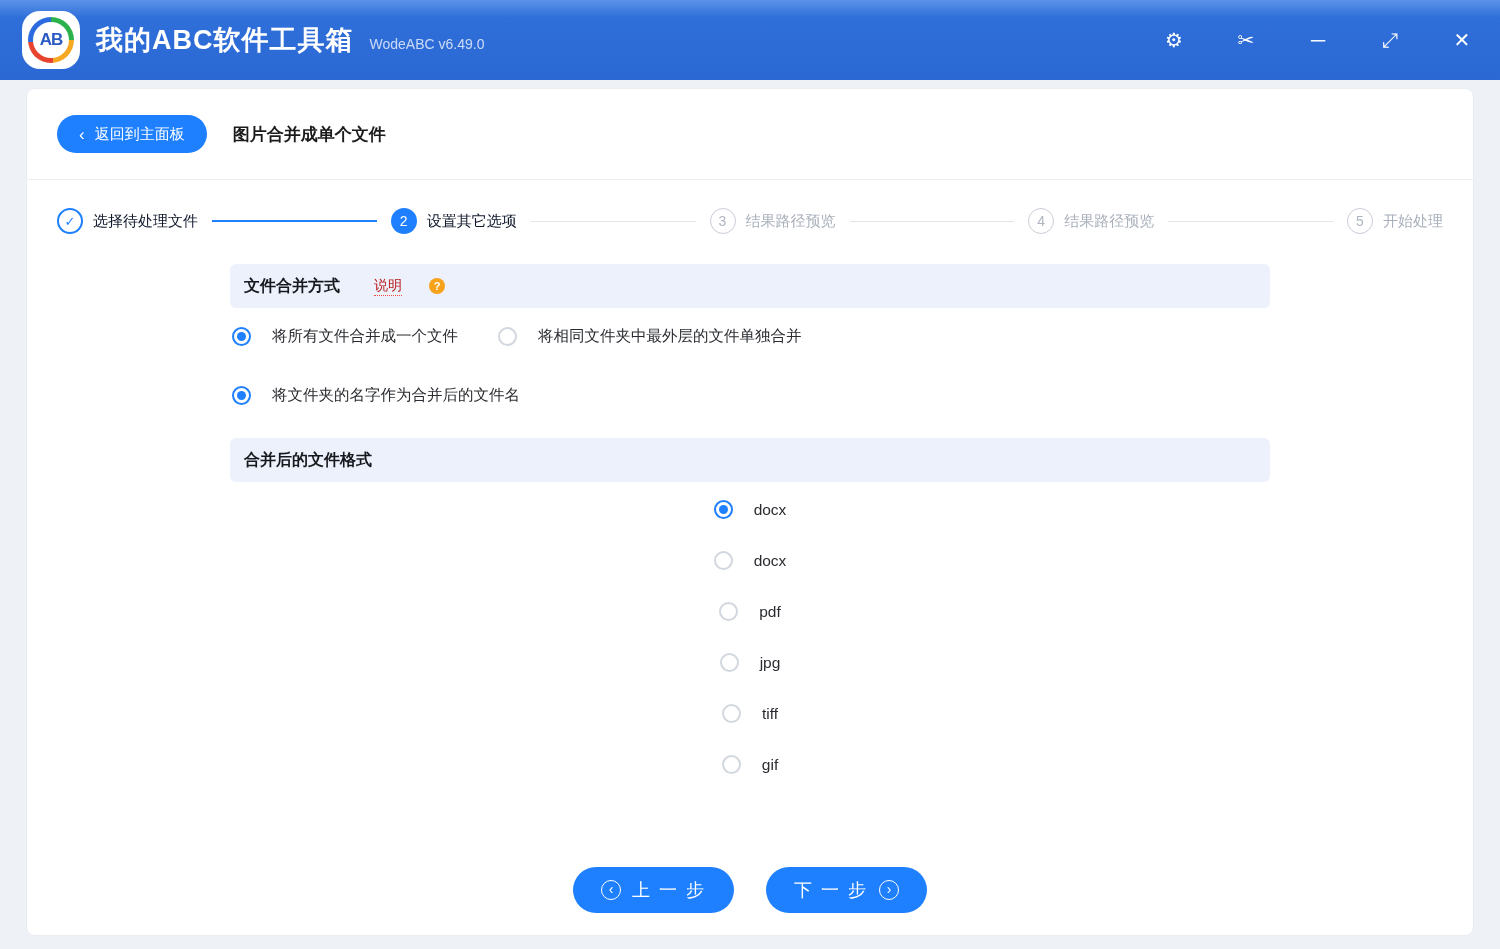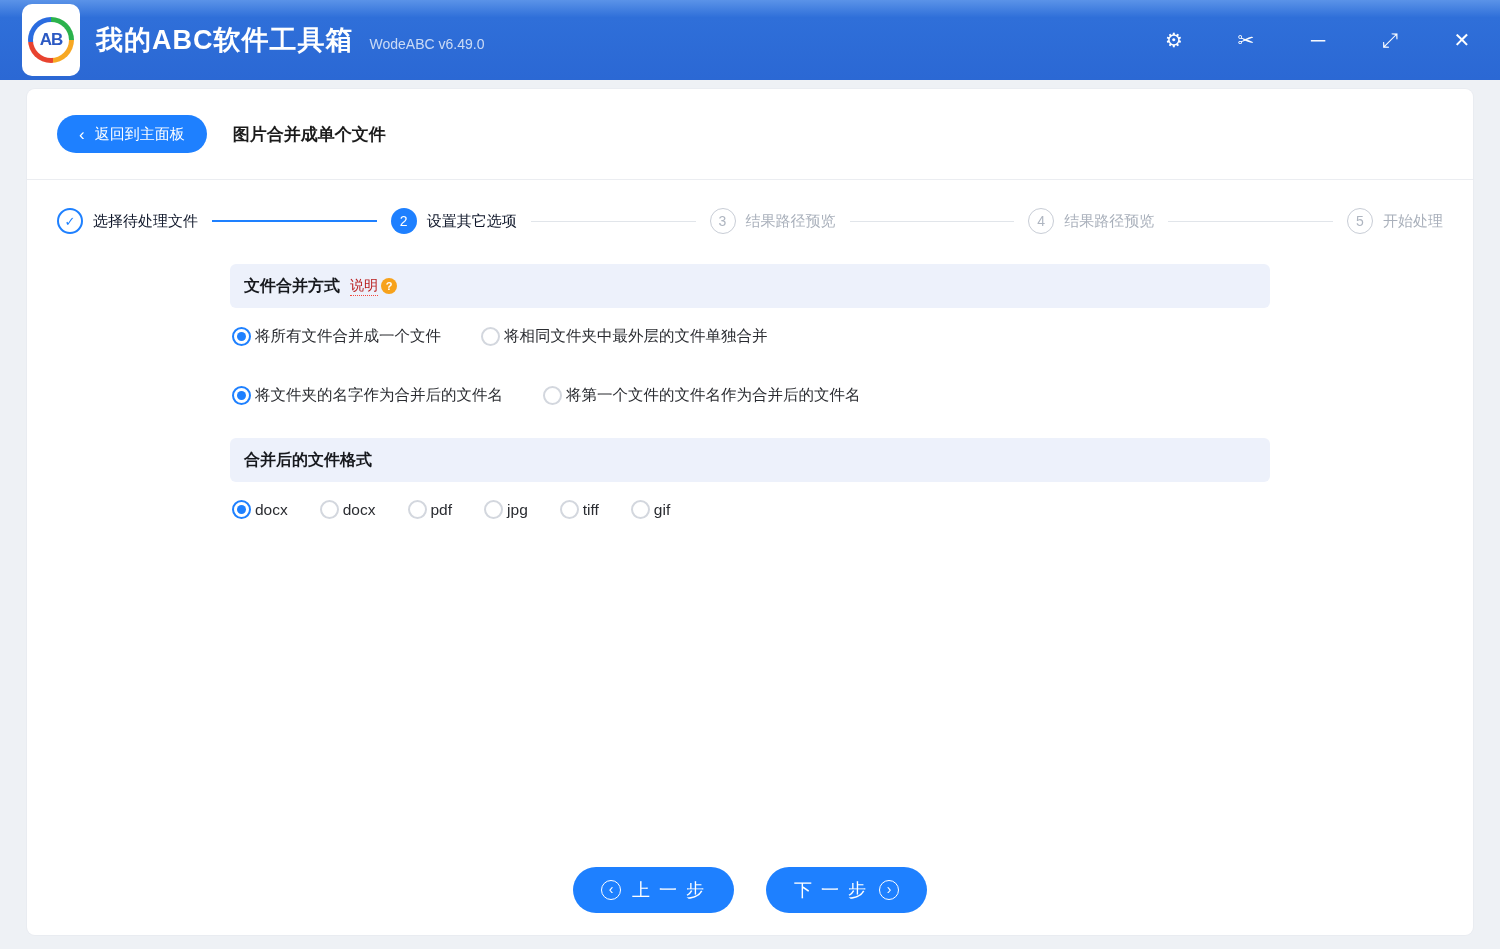--- a/index.html
+++ b/index.html
@@ -12,23 +12,23 @@
 
   
   .titlebar {
     height: 80px;
     background: linear-gradient(180deg, #5b93e8 0%, #2f6fd9 22%, #2b68d4 100%);
     display: flex;
     align-items: center;
     padding: 0 26px 0 22px;
   }
   .logo {
-    width: 58px; height: 72px;
+    width: 58px; height: 58px;
     background: #fff;
-    border-radius: 10px;
+    border-radius: 18px;
     display: flex; align-items: center; justify-content: center;
     margin-right: 16px;
     flex: 0 0 auto;
   }
   .logo-ring {
     width: 46px; height: 46px; border-radius: 50%;
     background: conic-gradient(#2bb24c 0 90deg, #f7a823 90deg 175deg, #e8432f 175deg 265deg, #2a6ce0 265deg 360deg);
     display: flex; align-items: center; justify-content: center;
   }
   .logo-core {
@@ -88,38 +88,39 @@
 
   
   .sections { width: 1040px; margin: 30px auto 0; }
   .section-header {
     background: #edf1fb;
     border-radius: 6px;
     height: 44px;
     display: flex; align-items: center;
     padding: 0 14px;
     margin-top: 12px;
+    gap: 24px;
   }
   .section-header:first-child { margin-top: 0; }
   .section-title { font-size: 16px; font-weight: 700; color: #16181d; }
   .help-link {
     color: #b91c1c; font-size: 14px; margin-left: 10px;
     border-bottom: 1px dotted #f5493d; cursor: pointer; line-height: 1.3;
   }
   .help-icon {
     width: 16px; height: 16px; border-radius: 50%;
     background: #f7a21b; color: #fff;
     font-size: 11px; font-weight: 700;
     display: inline-flex; align-items: center; justify-content: center;
     margin-left: 3px; cursor: pointer;
   }
 
   .options { display: flex; align-items: center; gap: 40px; padding: 18px 2px 20px; }
-  .options.compact { gap: 32px; }
-  .option { display: flex; align-items: center; gap: 4px; cursor: pointer; }
+  .options.compact { gap: 32px; flex-direction: column; }
+  .option { display: flex; align-items: center; gap: 21px; cursor: pointer; }
   .option-label { font-size: 15.5px; color: #2a2c31; }
   .radio {
     width: 19px; height: 19px; border-radius: 50%;
     display: flex; align-items: center; justify-content: center;
     background: #fff; flex: 0 0 auto;
   }
   .radio.on  { border: 2px solid #1e80ff; }
   .radio.on::after { content: ""; width: 9px; height: 9px; border-radius: 50%; background: #1e80ff; }
   .radio.off { border: 2px solid #d3d7de; }
 
@@ -224,24 +225,20 @@
         <div class="option">
           <span class="radio off"></span>
           <span class="option-label">将相同文件夹中最外层的文件单独合并</span>
         </div>
       </div>
 
       <div class="options">
         <div class="option">
           <span class="radio on"></span>
           <span class="option-label">将文件夹的名字作为合并后的文件名</span>
-        </div>
-        <div class="option">
-          <span class="radio off"></span>
-          <span class="option-label">将第一个文件的文件名作为合并后的文件名</span>
         </div>
       </div>
 
       <div class="section-header">
         <span class="section-title">合并后的文件格式</span>
       </div>
       <div class="options compact">
         <div class="option">
           <span class="radio on"></span>
           <span class="option-label">docx</span>

